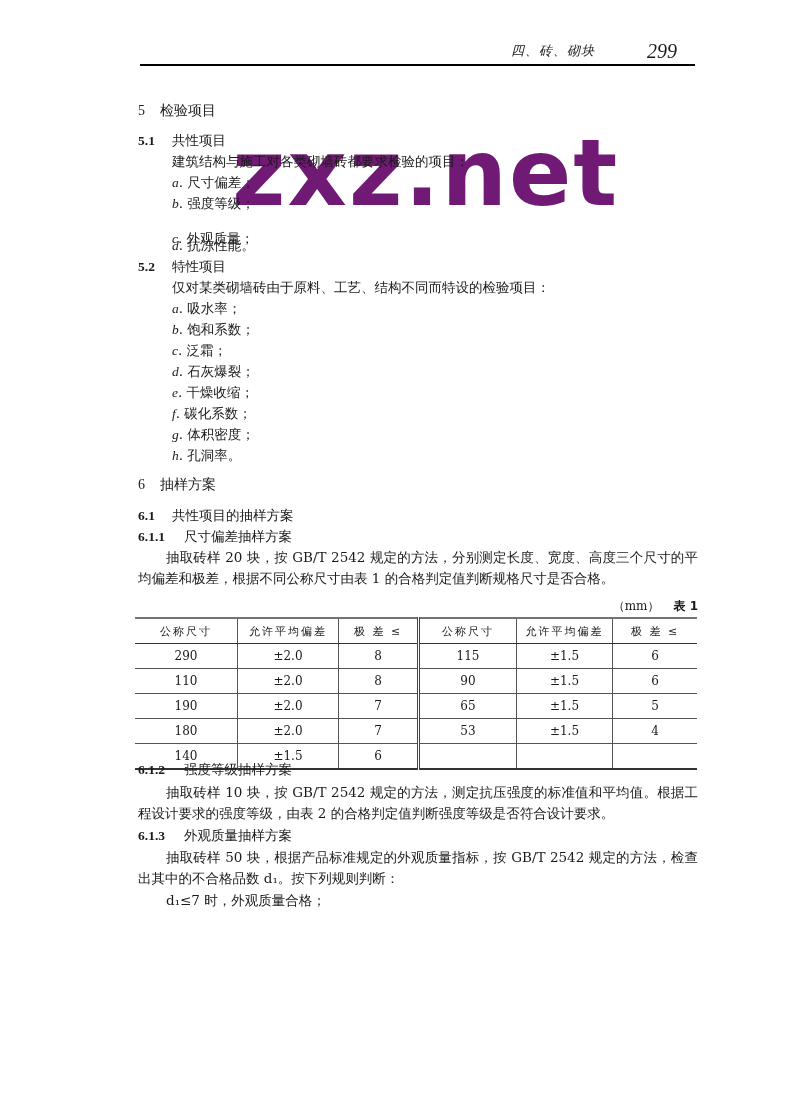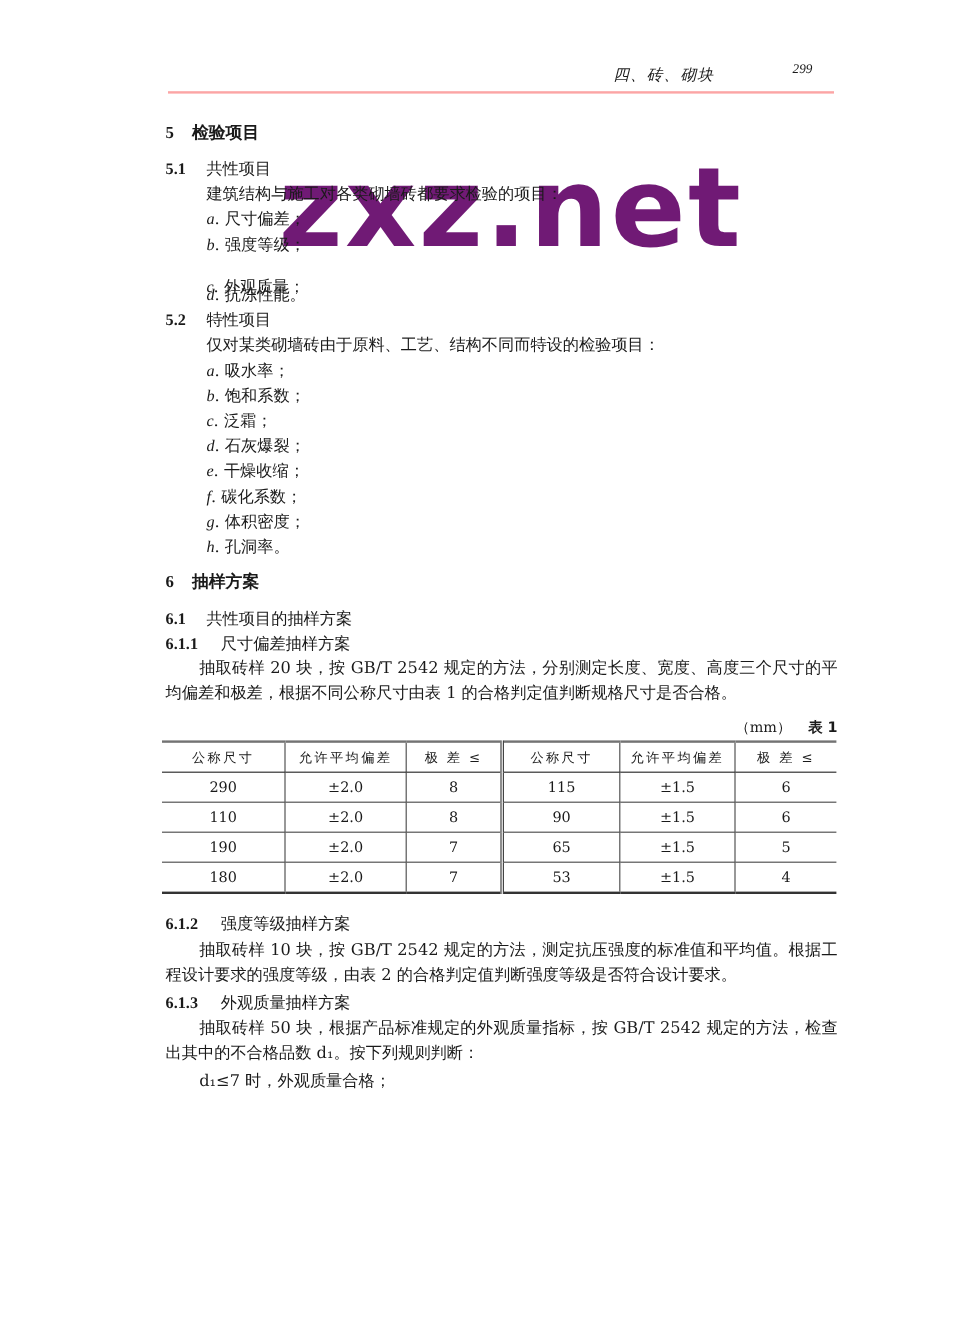--- a/index.html
+++ b/index.html
@@ -1,29 +1,29 @@
 <!DOCTYPE html>
 <html><head>
 <meta charset="utf-8">
 <style>
   html, body { margin: 0; padding: 0; }
   body {
     width: 800px; height: 1110px; background: #ffffff; position: relative; overflow: hidden;
     font-family: "DejaVu Serif", "Liberation Serif", serif; color: #1a1a1a;
   }
-  .header { position: absolute; left: 140px; top: 48px; width: 555px; height: 28px; border-bottom: 2px solid #fca5a5; }
+  .header { position: absolute; left: 140px; top: 36px; width: 555px; height: 28px; border-bottom: 2px solid #000000; }
   .header .chapter { position: absolute; right: 100px; top: 6px; font-size: 13px; font-style: italic; letter-spacing: 1px; }
-  .header .pageno { position: absolute; right: 18px; top: 4px; font-size: 11px; font-style: italic; font-family: "Liberation Serif", serif; }
+  .header .pageno { position: absolute; right: 18px; top: 4px; font-size: 20px; font-style: italic; font-family: "Liberation Serif", serif; }
   .watermark {
     position: absolute; left: 232px; top: 128px; font-family: "DejaVu Sans", sans-serif; font-weight: bold;
     font-size: 92px; color: #701a75; letter-spacing: 2px; z-index: 0; line-height: 1;
   }
   .content { position: absolute; left: 138px; top: 94px; width: 560px; z-index: 1; font-size: 13.5px; }
   .line { position: absolute; white-space: nowrap; }
-  .h1 { font-weight: bold; font-size: 14px; font-family: "DejaVu Sans", sans-serif; }
+  .h1 { font-weight: normal; font-size: 14px; font-family: "DejaVu Sans", sans-serif; }
   .h1 .num { display: inline-block; width: 22px; font-family: "Liberation Serif", serif; }
   .h2 .num, .h3 .num { font-weight: bold; font-family: "Liberation Serif", serif; display: inline-block; }
   .h2 .num { width: 34px; }
   .h3 .num { width: 46px; }
   .ind1 { left: 34px; }
   .item-letter { font-style: italic; font-family: "Liberation Serif", serif; }
   .para { left: 0; width: 560px; white-space: normal; line-height: 21px; text-indent: 28px; text-align: justify; }
   .tcap { position: absolute; right: 0; font-size: 12px; }
   .tcap b { margin-left: 14px; font-family: "DejaVu Sans", sans-serif; }
   table.t1 { position: absolute; left: -3px; top: 523px; width: 562px; border-collapse: collapse; font-size: 12px; }
@@ -124,20 +124,28 @@
         <td>5</td>
       </tr>
       <tr>
         <td>180</td>
         <td>±2.0</td>
         <td class="dbl">7</td>
         <td>53</td>
         <td>±1.5</td>
         <td>4</td>
       </tr>
+      <tr>
+        <td>140</td>
+        <td>±1.5</td>
+        <td class="dbl">6</td>
+        <td></td>
+        <td></td>
+        <td></td>
+      </tr>
     </tbody>
   </table>
 
   <div class="line h3" style="top:667px;">
     <span class="num">6.1.2</span><span>强度等级抽样方案</span>
   </div>
   <div class="line para" style="top:688px;">抽取砖样 10 块，按 GB/T 2542 规定的方法，测定抗压强度的标准值和平均值。根据工程设计要求的强度等级，由表 2 的合格判定值判断强度等级是否符合设计要求。</div>
 
   <div class="line h3" style="top:733px;">
     <span class="num">6.1.3</span><span>外观质量抽样方案</span>

